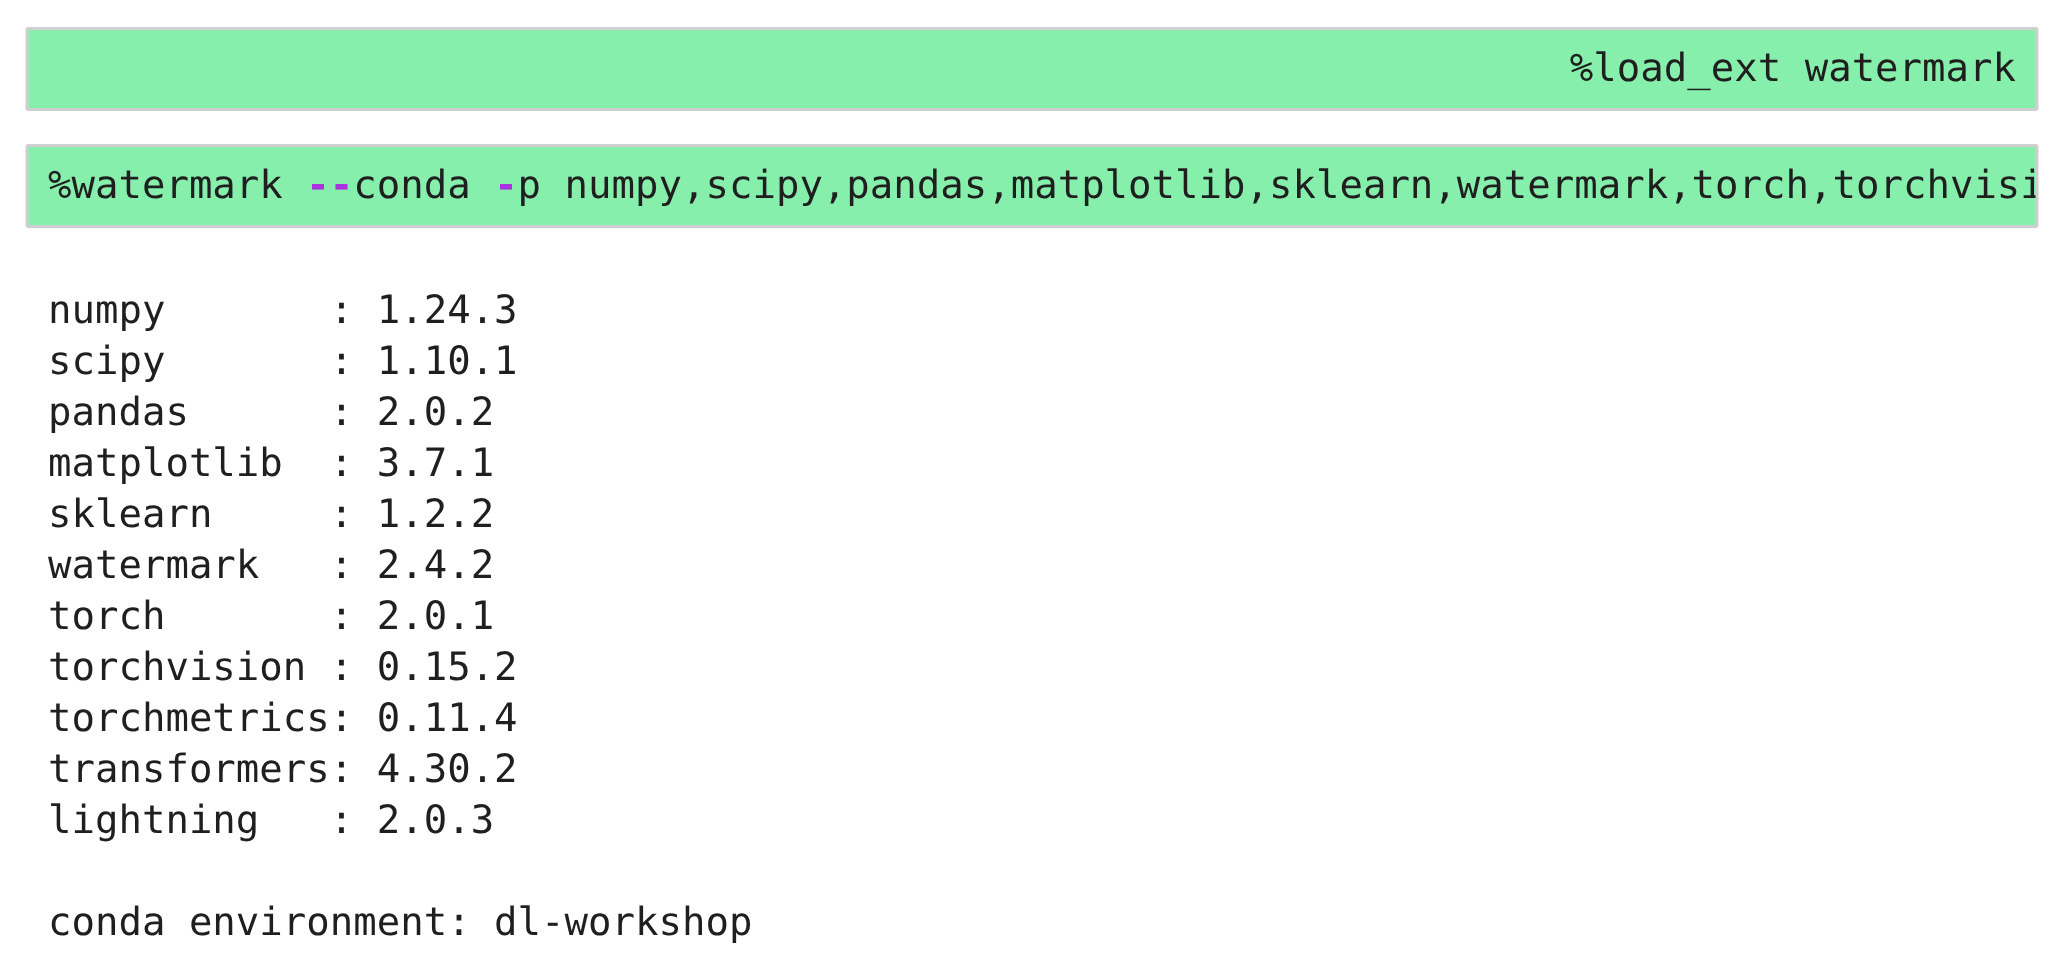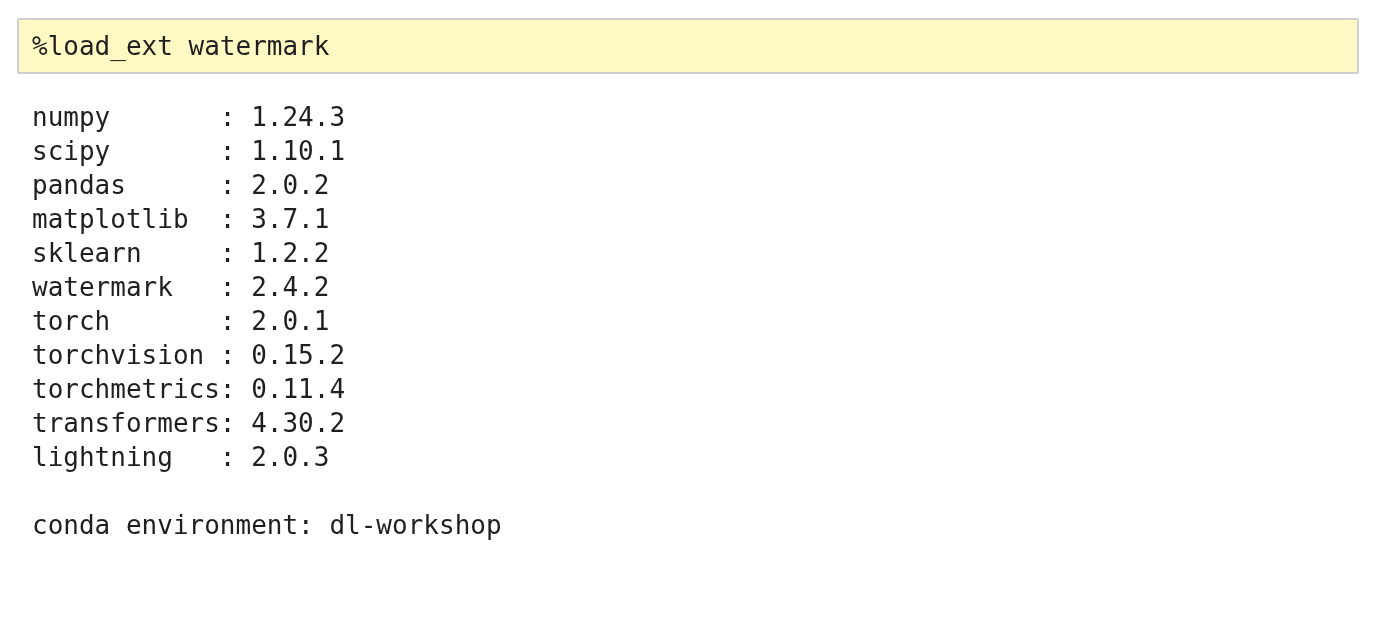--- a/index.html
+++ b/index.html
@@ -9,26 +9,27 @@
     width: 1374px;
     height: 640px;
     overflow: hidden;
   }
   .notebook {
     box-sizing: border-box;
     width: 1374px;
     padding: 18px 15px 0 17px;
   }
   .code-cell {
-    background: #fef9c3;
+    background: #86efac;
     border: 2px solid #cfcfcf;
     border-radius: 2px;
     padding: 9px 13px;
-    margin-bottom: 10px;
+    margin-bottom: 22px;
     overflow: hidden;
+    text-align: right;
   }
   pre.mono {
     margin: 0;
     font-family: "DejaVu Sans Mono", "Liberation Mono", monospace;
     font-size: 26px;
     line-height: 34px;
     color: #1f1f1f;
     white-space: pre;
   }
   .tok-operator {
@@ -41,20 +42,23 @@
 </style>
 </head>
 <body>
 
 <div class="notebook">
 
   <div class="code-cell">
     <pre class="mono">%load_ext watermark</pre>
   </div>
 
+  <div class="code-cell">
+    <pre class="mono"><span class="tok-plain">%watermark </span><span class="tok-operator">--</span><span class="tok-plain">conda </span><span class="tok-operator">-</span><span class="tok-plain">p numpy,scipy,pandas,matplotlib,sklearn,watermark,torch,torchvisi</span></pre>
+  </div>
 
   <div class="output-area">
     <pre class="mono">numpy       : 1.24.3
 scipy       : 1.10.1
 pandas      : 2.0.2
 matplotlib  : 3.7.1
 sklearn     : 1.2.2
 watermark   : 2.4.2
 torch       : 2.0.1
 torchvision : 0.15.2

